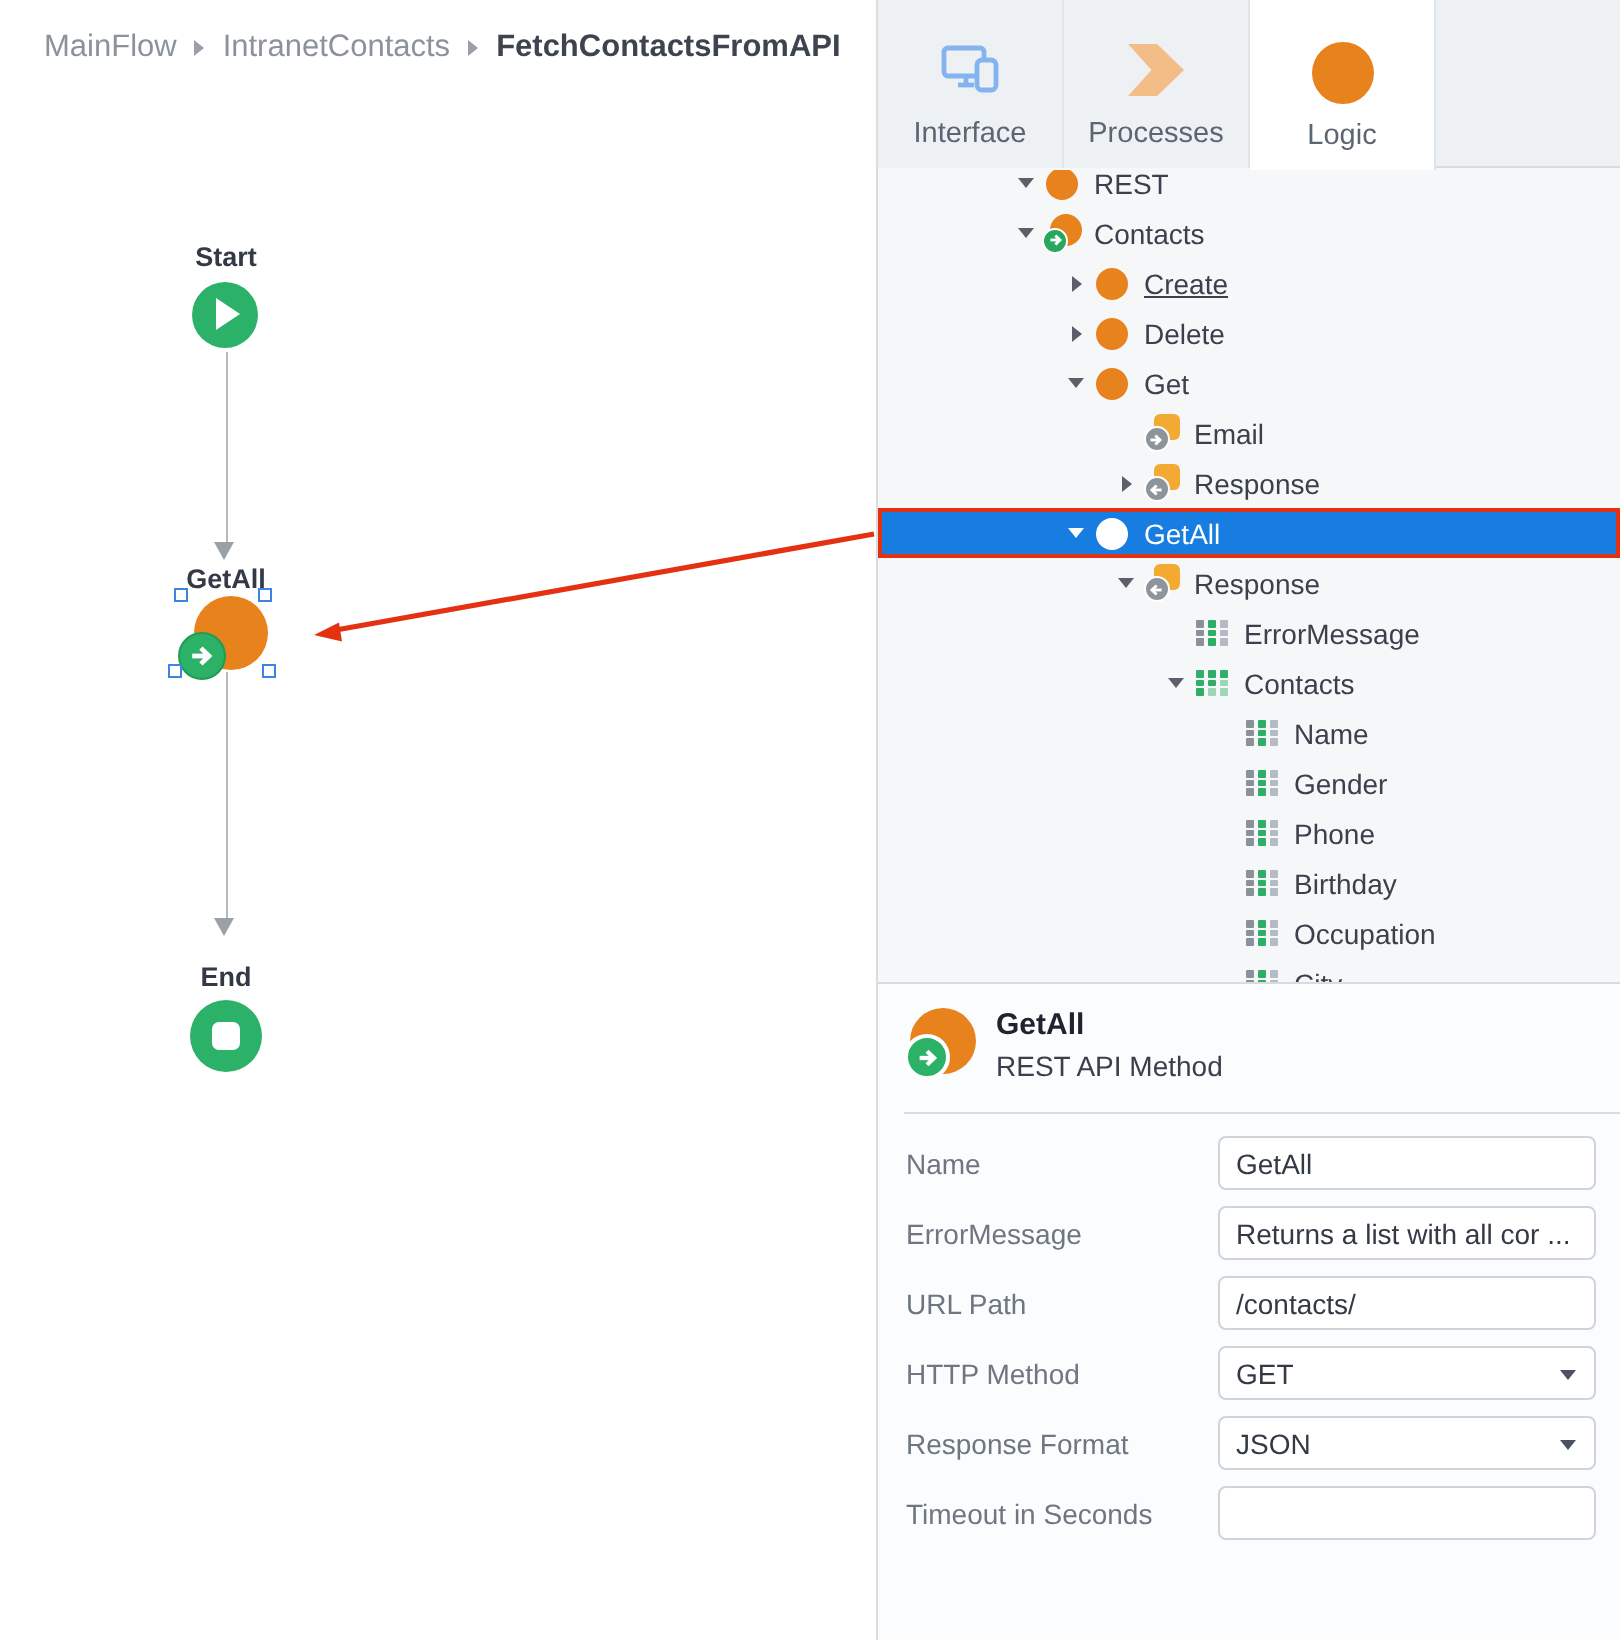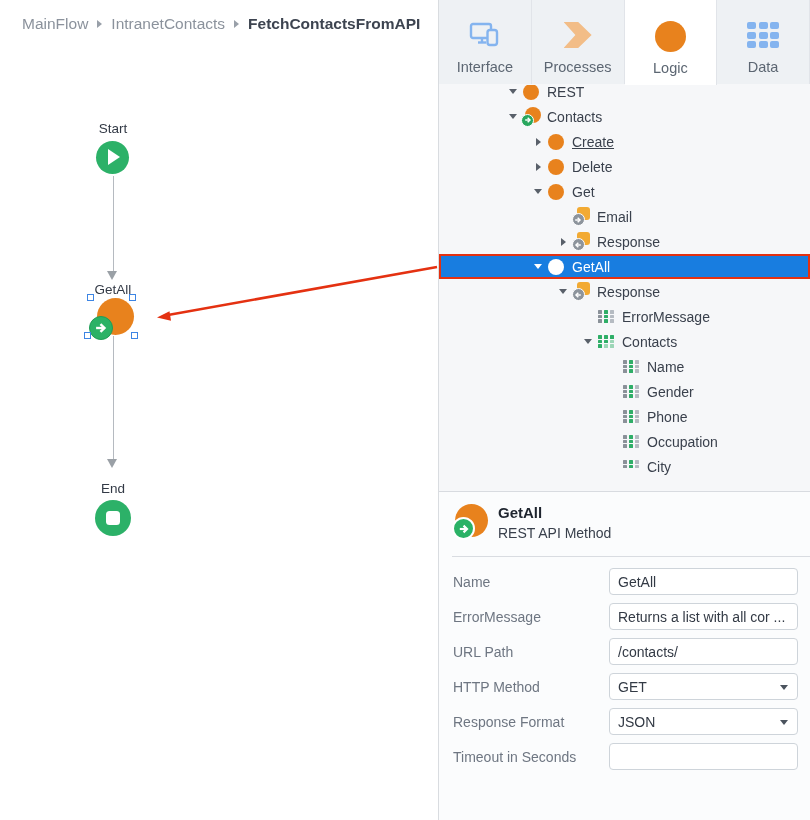--- a/index.html
+++ b/index.html
@@ -4,21 +4,21 @@
 <style>
   html,body{margin:0;padding:0;}
   body{font-family:"Liberation Sans",sans-serif;background:#fff;}
   #page{position:relative;width:810px;height:820px;background:#fff;overflow:hidden;}
 
   
   .breadcrumb{position:absolute;left:22px;top:15px;display:flex;align-items:center;font-size:15.5px;color:#8b929c;white-space:nowrap;}
   .crumb{color:#8b929c;}
   .crumb.last{color:#3d4450;font-weight:700;}
   .crumb-sep{width:0;height:0;border-left:5px solid #99a0a9;border-top:4px solid transparent;border-bottom:4px solid transparent;margin:0 9px;display:inline-block;}
-  .node-label{position:absolute;width:120px;text-align:center;font-size:13.5px;color:#333a46;}
+  .node-label{position:absolute;width:120px;text-align:center;font-size:13.5px;color:#333a46;font-weight:bold;}
   .circle{border-radius:50%;position:absolute;}
   .start-circle{width:33px;height:33px;background:#2cb168;}
   .start-play{position:absolute;left:12px;top:8px;width:0;height:0;border-left:12px solid #fff;border-top:8px solid transparent;border-bottom:8px solid transparent;}
   .end-circle{width:36px;height:36px;background:#2cb168;}
   .end-square{position:absolute;left:11px;top:11px;width:14px;height:14px;background:#fff;border-radius:3.5px;}
   .getall-circle{width:37px;height:37px;background:#e8821d;}
   .node-badge{position:absolute;width:22px;height:22px;border-radius:50%;background:#2bb266;border:1px solid #1f9d56;display:flex;align-items:center;justify-content:center;}
   .node-badge svg{width:14px;height:14px;}
   .connector{position:absolute;width:1.5px;background:#b5bac0;}
   .conn-arrow{position:absolute;width:0;height:0;border-left:5.5px solid transparent;border-right:5.5px solid transparent;border-top:9px solid #9aa0a6;}
@@ -145,36 +145,20 @@
             <span class="proc-chevron"></span>
           </span>
           <span class="tab-label">Processes</span>
         </div>
         <div class="tab active">
           <span class="tab-iconbox">
             <span class="logic-circle"></span>
           </span>
           <span class="tab-label">Logic</span>
         </div>
-        <div class="tab">
-          <span class="tab-iconbox">
-            <span class="data-grid">
-              <span></span>
-              <span></span>
-              <span></span>
-              <span></span>
-              <span></span>
-              <span></span>
-              <span></span>
-              <span></span>
-              <span></span>
-            </span>
-          </span>
-          <span class="tab-label">Data</span>
-        </div>
       </div>
     <div id="tree">
         <div class="tree-row" style="padding-left: 66px; margin-top: -6px;">
           <span class="exp">
             <span class="exp-open"></span>
           </span>
           <span class="tree-ico">
             <span class="ico-circle"></span>
           </span>
           <span>REST</span>
@@ -360,20 +344,37 @@
               <span style="background:#b5bbc2;"></span>
               <span style="background:#8a9199;"></span>
               <span style="background:#2eae67;"></span>
               <span style="background:#b5bbc2;"></span>
               <span style="background:#8a9199;"></span>
               <span style="background:#2eae67;"></span>
               <span style="background:#b5bbc2;"></span>
             </span>
           </span>
           <span>Phone</span>
+        </div>
+        <div class="tree-row" style="padding-left: 166px;">
+          <span class="exp"></span>
+          <span class="tree-ico">
+            <span class="grid-ico">
+              <span style="background:#8a9199;"></span>
+              <span style="background:#2eae67;"></span>
+              <span style="background:#b5bbc2;"></span>
+              <span style="background:#8a9199;"></span>
+              <span style="background:#2eae67;"></span>
+              <span style="background:#b5bbc2;"></span>
+              <span style="background:#8a9199;"></span>
+              <span style="background:#2eae67;"></span>
+              <span style="background:#b5bbc2;"></span>
+            </span>
+          </span>
+          <span>Birthday</span>
         </div>
         <div class="tree-row" style="padding-left: 166px;">
           <span class="exp"></span>
           <span class="tree-ico">
             <span class="grid-ico">
               <span style="background:#8a9199;"></span>
               <span style="background:#2eae67;"></span>
               <span style="background:#b5bbc2;"></span>
               <span style="background:#8a9199;"></span>
               <span style="background:#2eae67;"></span>

